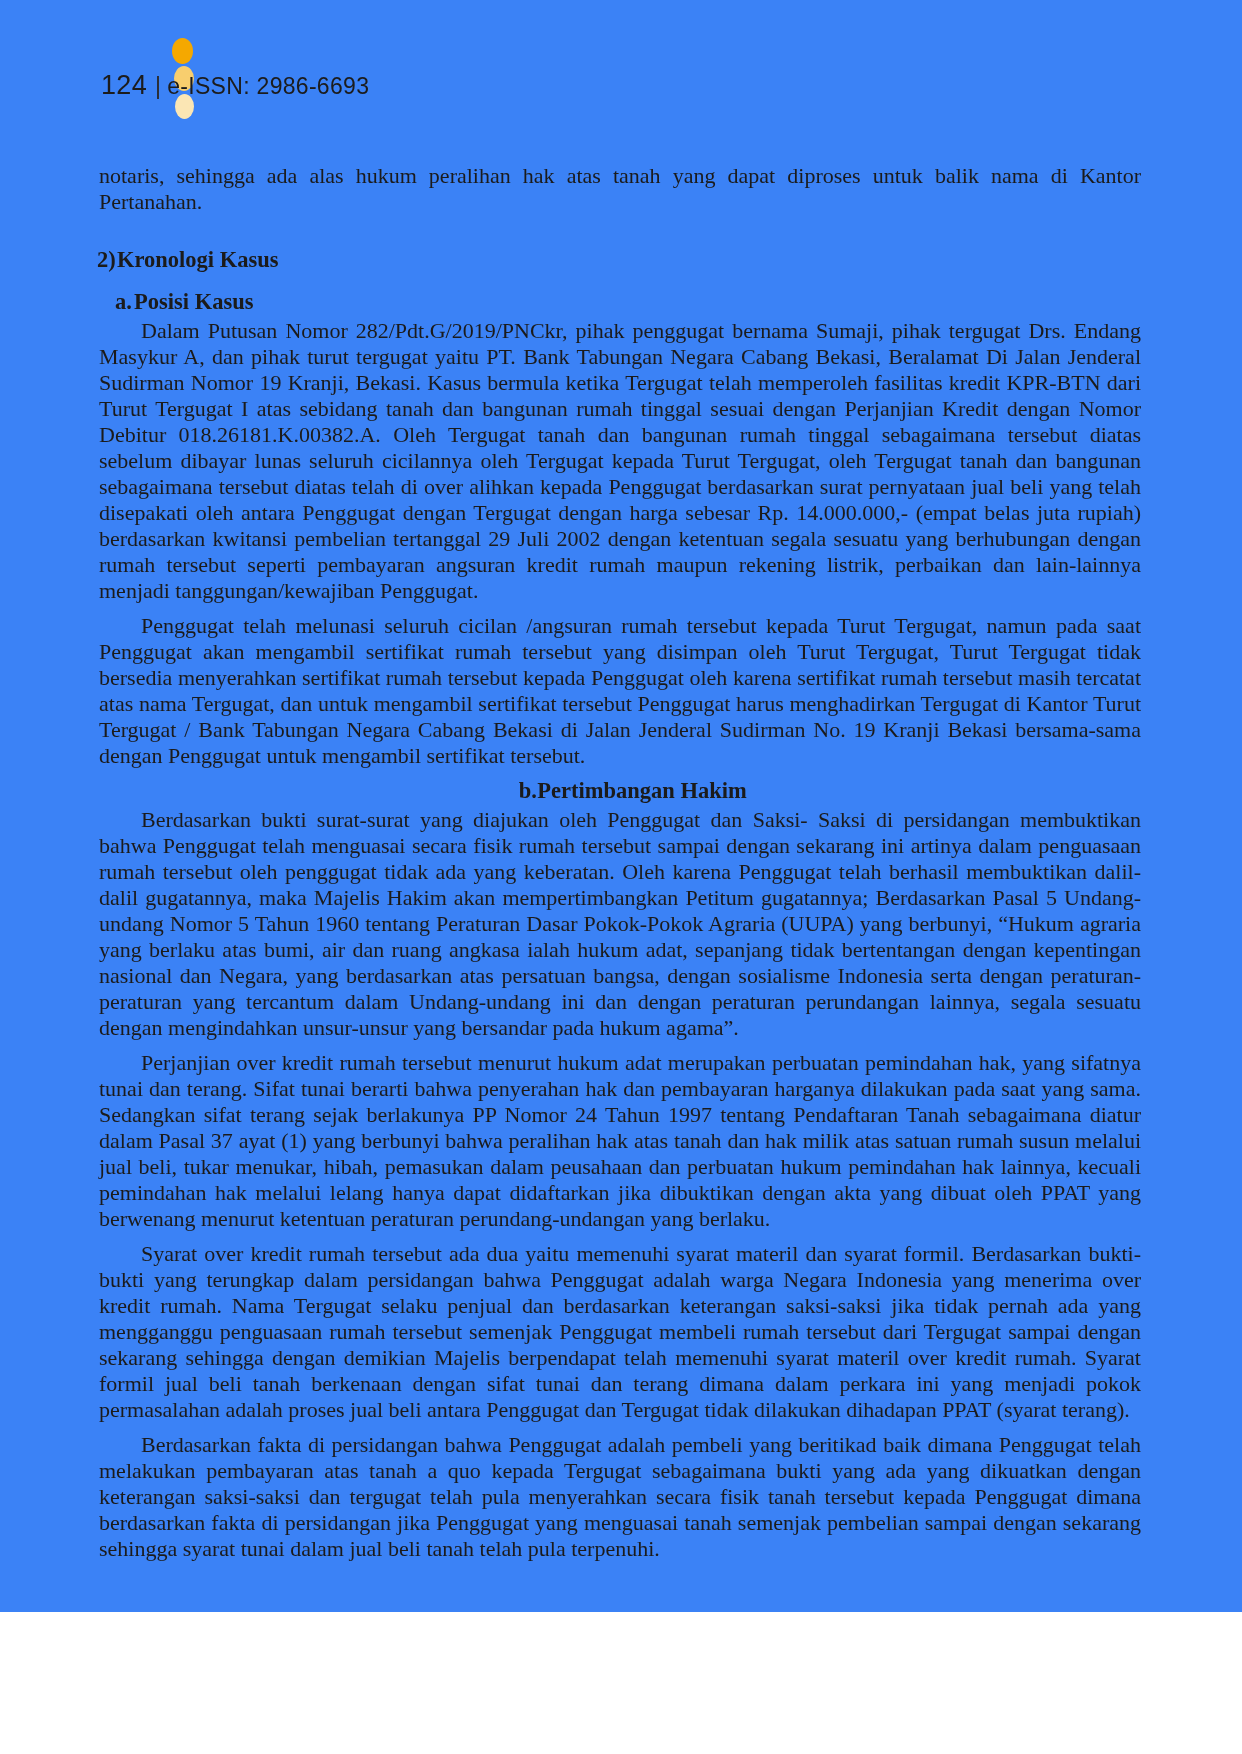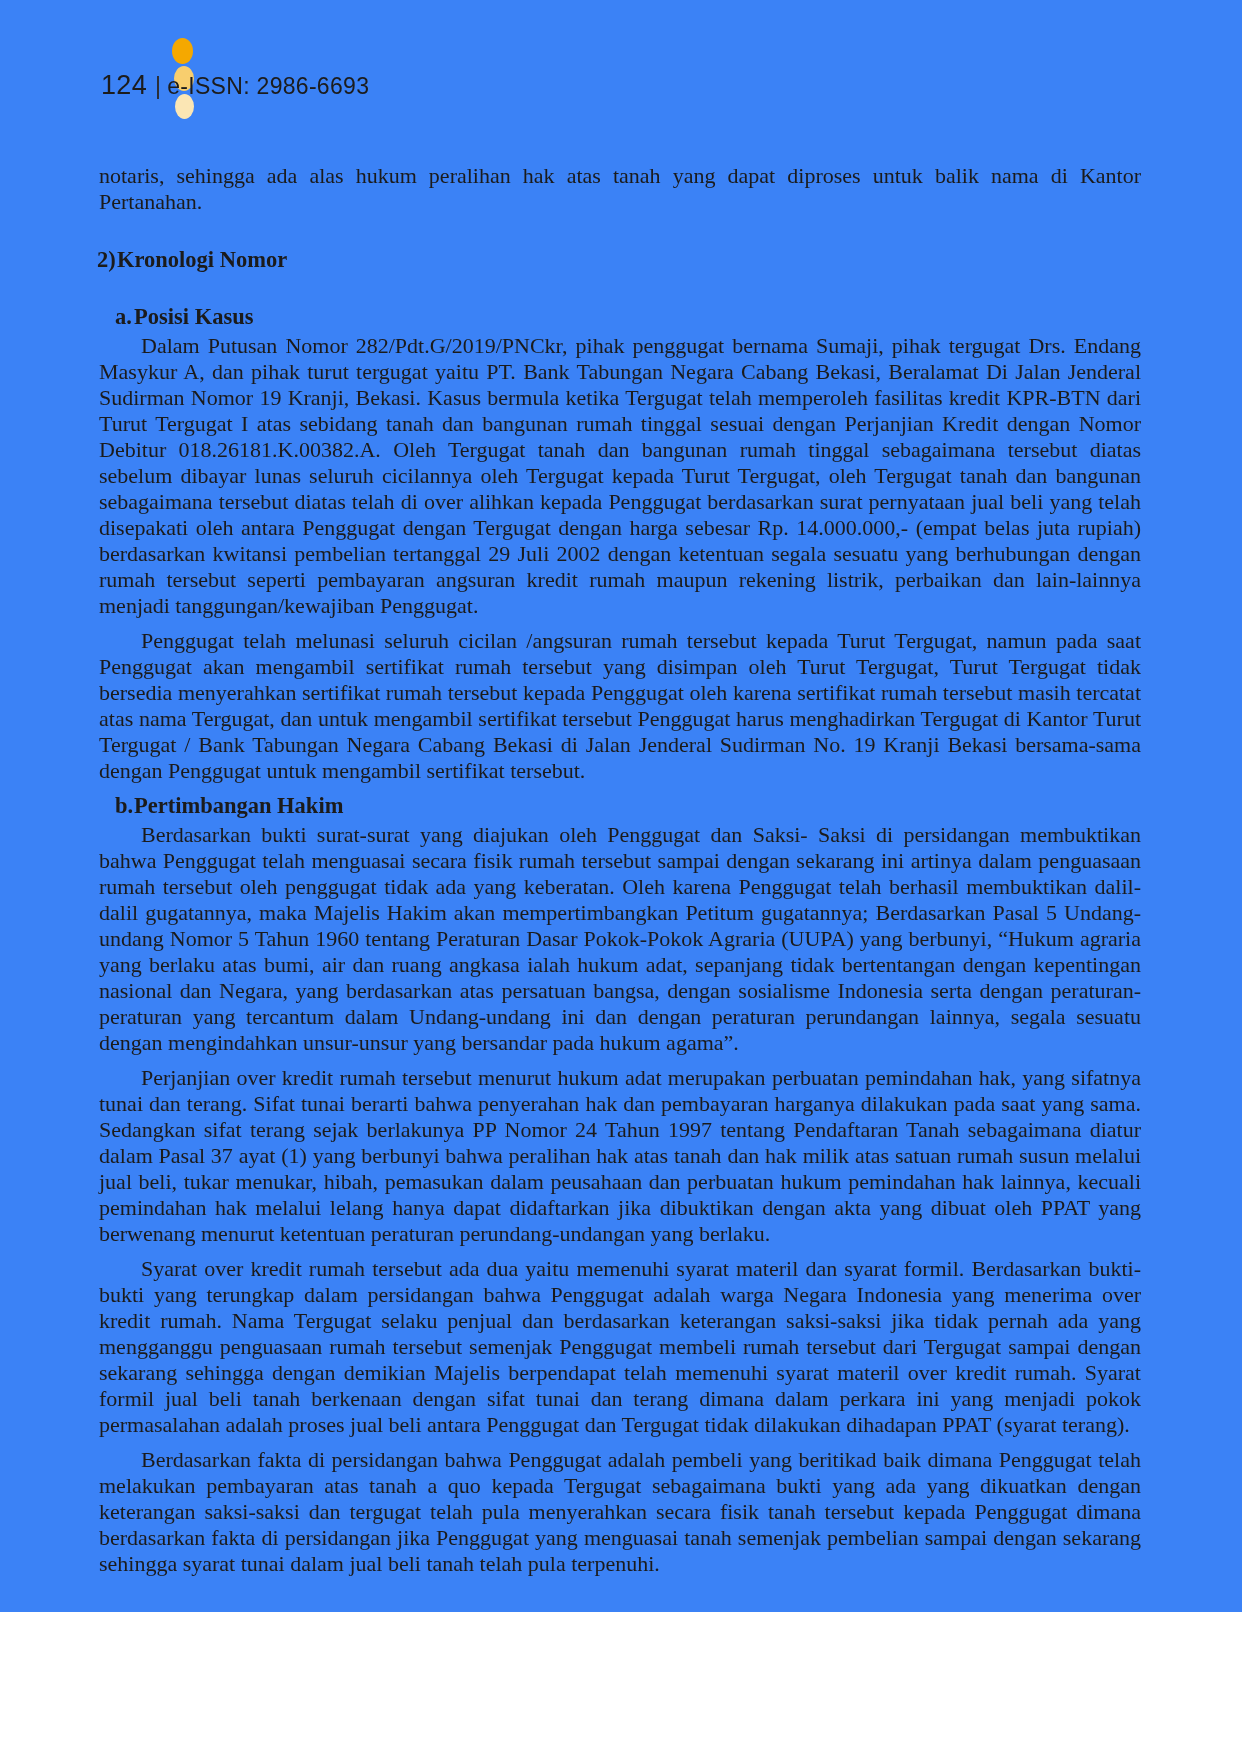--- a/index.html
+++ b/index.html
@@ -72,22 +72,22 @@
   .sec-line-stretch { text-align: justify; text-align-last: justify; }
   .sec-line { text-align: left; }
 
   .sub-heading {
     margin-left: 25px;
     font-weight: bold;
     font-size: 22.5px;
     line-height: 26px;
     text-align: left;
   }
-  .sub-heading.gap-top { margin-top: 31px; }
-  .sub-heading.small-gap-top { margin-top: 4px; }
+  .sub-heading.gap-top { margin-top: 16px; }
+  .sub-heading.small-gap-top { margin-top: 4px; text-align: center; }
   .sub-label { display: inline-block; width: 19px; }
 
   
   .footer-title {
     position: absolute;
     left: 524px;
     top: 1630px;
     transform: translateX(-50%);
     font-family: "Liberation Sans", "DejaVu Sans", sans-serif;
     font-weight: bold;
@@ -111,21 +111,21 @@
   <div class="header-line">
     <span class="page-num">124</span><span class="sep">|</span><span class="issn">e-ISSN: 2986-6693</span>
   </div>
 
   <div class="content">
 
     <p class="para no-indent">notaris, sehingga ada alas hukum peralihan hak atas tanah yang dapat diproses untuk balik nama di Kantor Pertanahan.</p>
 
     <div class="section-heading">
       <span class="sec-num">2)</span>
-      <div class="sec-line">Kronologi Nomor</div>
+      <div class="sec-line">Kronologi Kasus</div>
     </div>
 
     <div class="sub-heading gap-top">
       <span class="sub-label">a.</span><span>Posisi Kasus</span>
     </div>
 
     <p class="para first-after-heading">Dalam Putusan Nomor 282/Pdt.G/2019/PNCkr, pihak penggugat bernama Sumaji, pihak tergugat Drs. Endang Masykur A, dan pihak turut tergugat yaitu PT. Bank Tabungan Negara Cabang Bekasi, Beralamat Di Jalan Jenderal Sudirman Nomor 19 Kranji, Bekasi. Kasus bermula ketika Tergugat telah memperoleh fasilitas kredit KPR-BTN dari Turut Tergugat I atas sebidang tanah dan bangunan rumah tinggal sesuai dengan Perjanjian Kredit dengan Nomor Debitur 018.26181.K.00382.A. Oleh Tergugat tanah dan bangunan rumah tinggal sebagaimana tersebut diatas sebelum dibayar lunas seluruh cicilannya oleh Tergugat kepada Turut Tergugat, oleh Tergugat tanah dan bangunan sebagaimana tersebut diatas telah di over alihkan kepada Penggugat berdasarkan surat pernyataan jual beli yang telah disepakati oleh antara Penggugat dengan Tergugat dengan harga sebesar Rp. 14.000.000,- (empat belas juta rupiah) berdasarkan kwitansi pembelian tertanggal 29 Juli 2002 dengan ketentuan segala sesuatu yang berhubungan dengan rumah tersebut seperti pembayaran angsuran kredit rumah maupun rekening listrik, perbaikan dan lain-lainnya menjadi tanggungan/kewajiban Penggugat.</p>
 
     <p class="para">Penggugat telah melunasi seluruh cicilan /angsuran rumah tersebut kepada Turut Tergugat, namun pada saat Penggugat akan mengambil sertifikat rumah tersebut yang disimpan oleh Turut Tergugat, Turut Tergugat tidak bersedia menyerahkan sertifikat rumah tersebut kepada Penggugat oleh karena sertifikat rumah tersebut masih tercatat atas nama Tergugat, dan untuk mengambil sertifikat tersebut Penggugat harus menghadirkan Tergugat di Kantor Turut Tergugat / Bank Tabungan Negara Cabang Bekasi di Jalan Jenderal Sudirman No. 19 Kranji Bekasi bersama-sama dengan Penggugat untuk mengambil sertifikat tersebut.</p>
 

